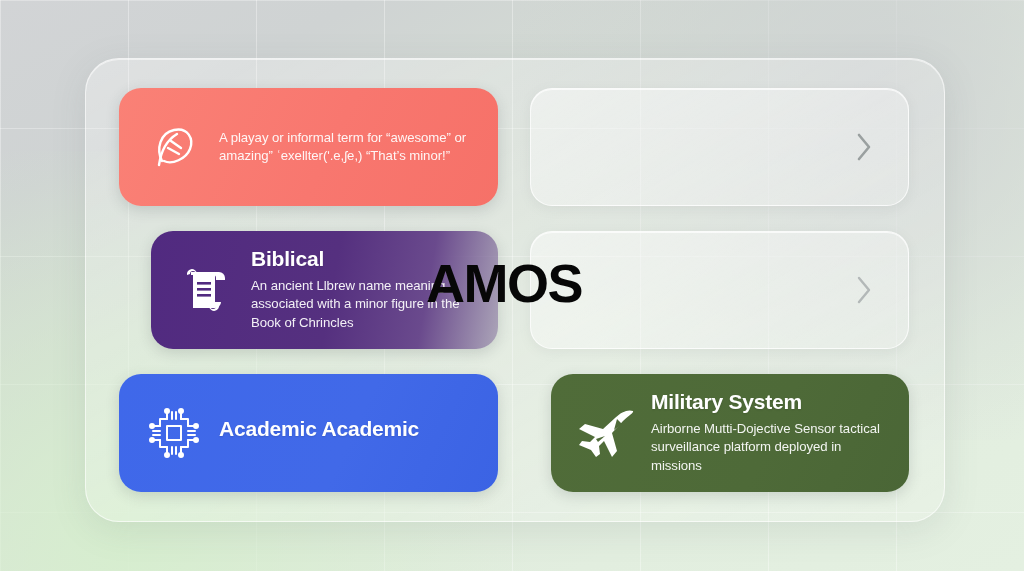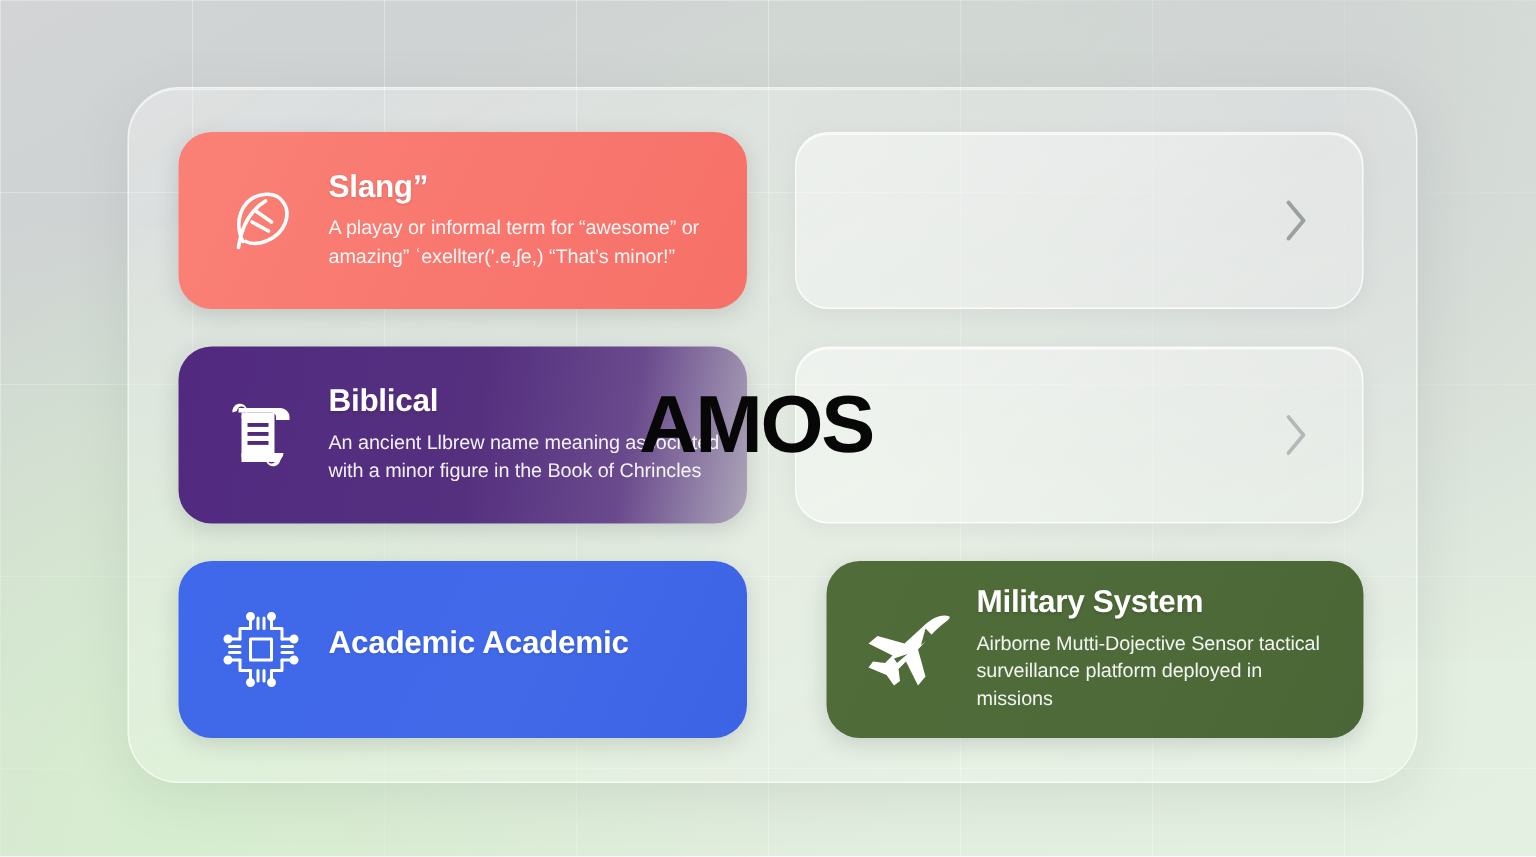--- a/index.html
+++ b/index.html
@@ -128,21 +128,21 @@
 
   .card-desc {
     color: rgba(255,255,255,0.93);
     font-size: 13.2px;
     line-height: 1.37;
     letter-spacing: -0.05px;
   }
 
   
   #card-slang   { background: linear-gradient(115deg, #fa8176 0%, #f8776f 55%, #f67168 100%); }
-  #card-biblical{ background: linear-gradient(100deg, #512a80 0%, #55307f 52%, #6a4a8d 78%, rgba(126,108,150,0.55) 100%); }
+  #card-biblical{ background: linear-gradient(100deg, #512a80 0%, #55307f 52%, #6a4a8d 78%, rgba(126,108,150,0.55) 100%); margin-left: 32px; }
   #card-academic{ background: linear-gradient(115deg, #3f68ea 0%, #4169e8 60%, #3b63e4 100%); }
   #card-military{ background: linear-gradient(115deg, #506c39 0%, #4e6a38 60%, #4a6636 100%); margin-left: 21px; }
 
   
   #wordmark {
     position: absolute;
     left: 426px;
     top: 256px;
     font-size: 54px;
     font-weight: bold;
@@ -176,21 +176,20 @@
     <div class="card filled" id="card-slang">
       <div class="card-icon">
         <svg width="52" height="52" viewBox="0 0 52 52" fill="none" stroke="#ffffff" stroke-width="2.4" stroke-linecap="round" stroke-linejoin="round">
           <path d="M14 40 C8 28 12 12 26 9 C40 6 46 18 42 28 C38 38 24 44 16 40"></path>
           <path d="M11 44 C13 30 19 19 29 13"></path>
           <path d="M23 20 L33 27"></path>
           <path d="M20 27 L31 33"></path>
         </svg>
       </div>
       <div class="card-body">
-        <div class="card-title">Slang”</div>
         <div class="card-desc">A playay or informal term for “awesome” or amazing” ʿexellter(ʹ.e,ʃe,) “That’s minor!”</div>
       </div>
     </div>
 
     <div class="card ghost" id="card-ghost-top">
       <span class="chevron">
         <svg width="20" height="34" viewBox="0 0 20 34" fill="none" stroke="#9aa0a0" stroke-width="2.6" stroke-linecap="round" stroke-linejoin="round">
           <path d="M5 5 L15 17 L5 29"></path>
         </svg>
       </span>

